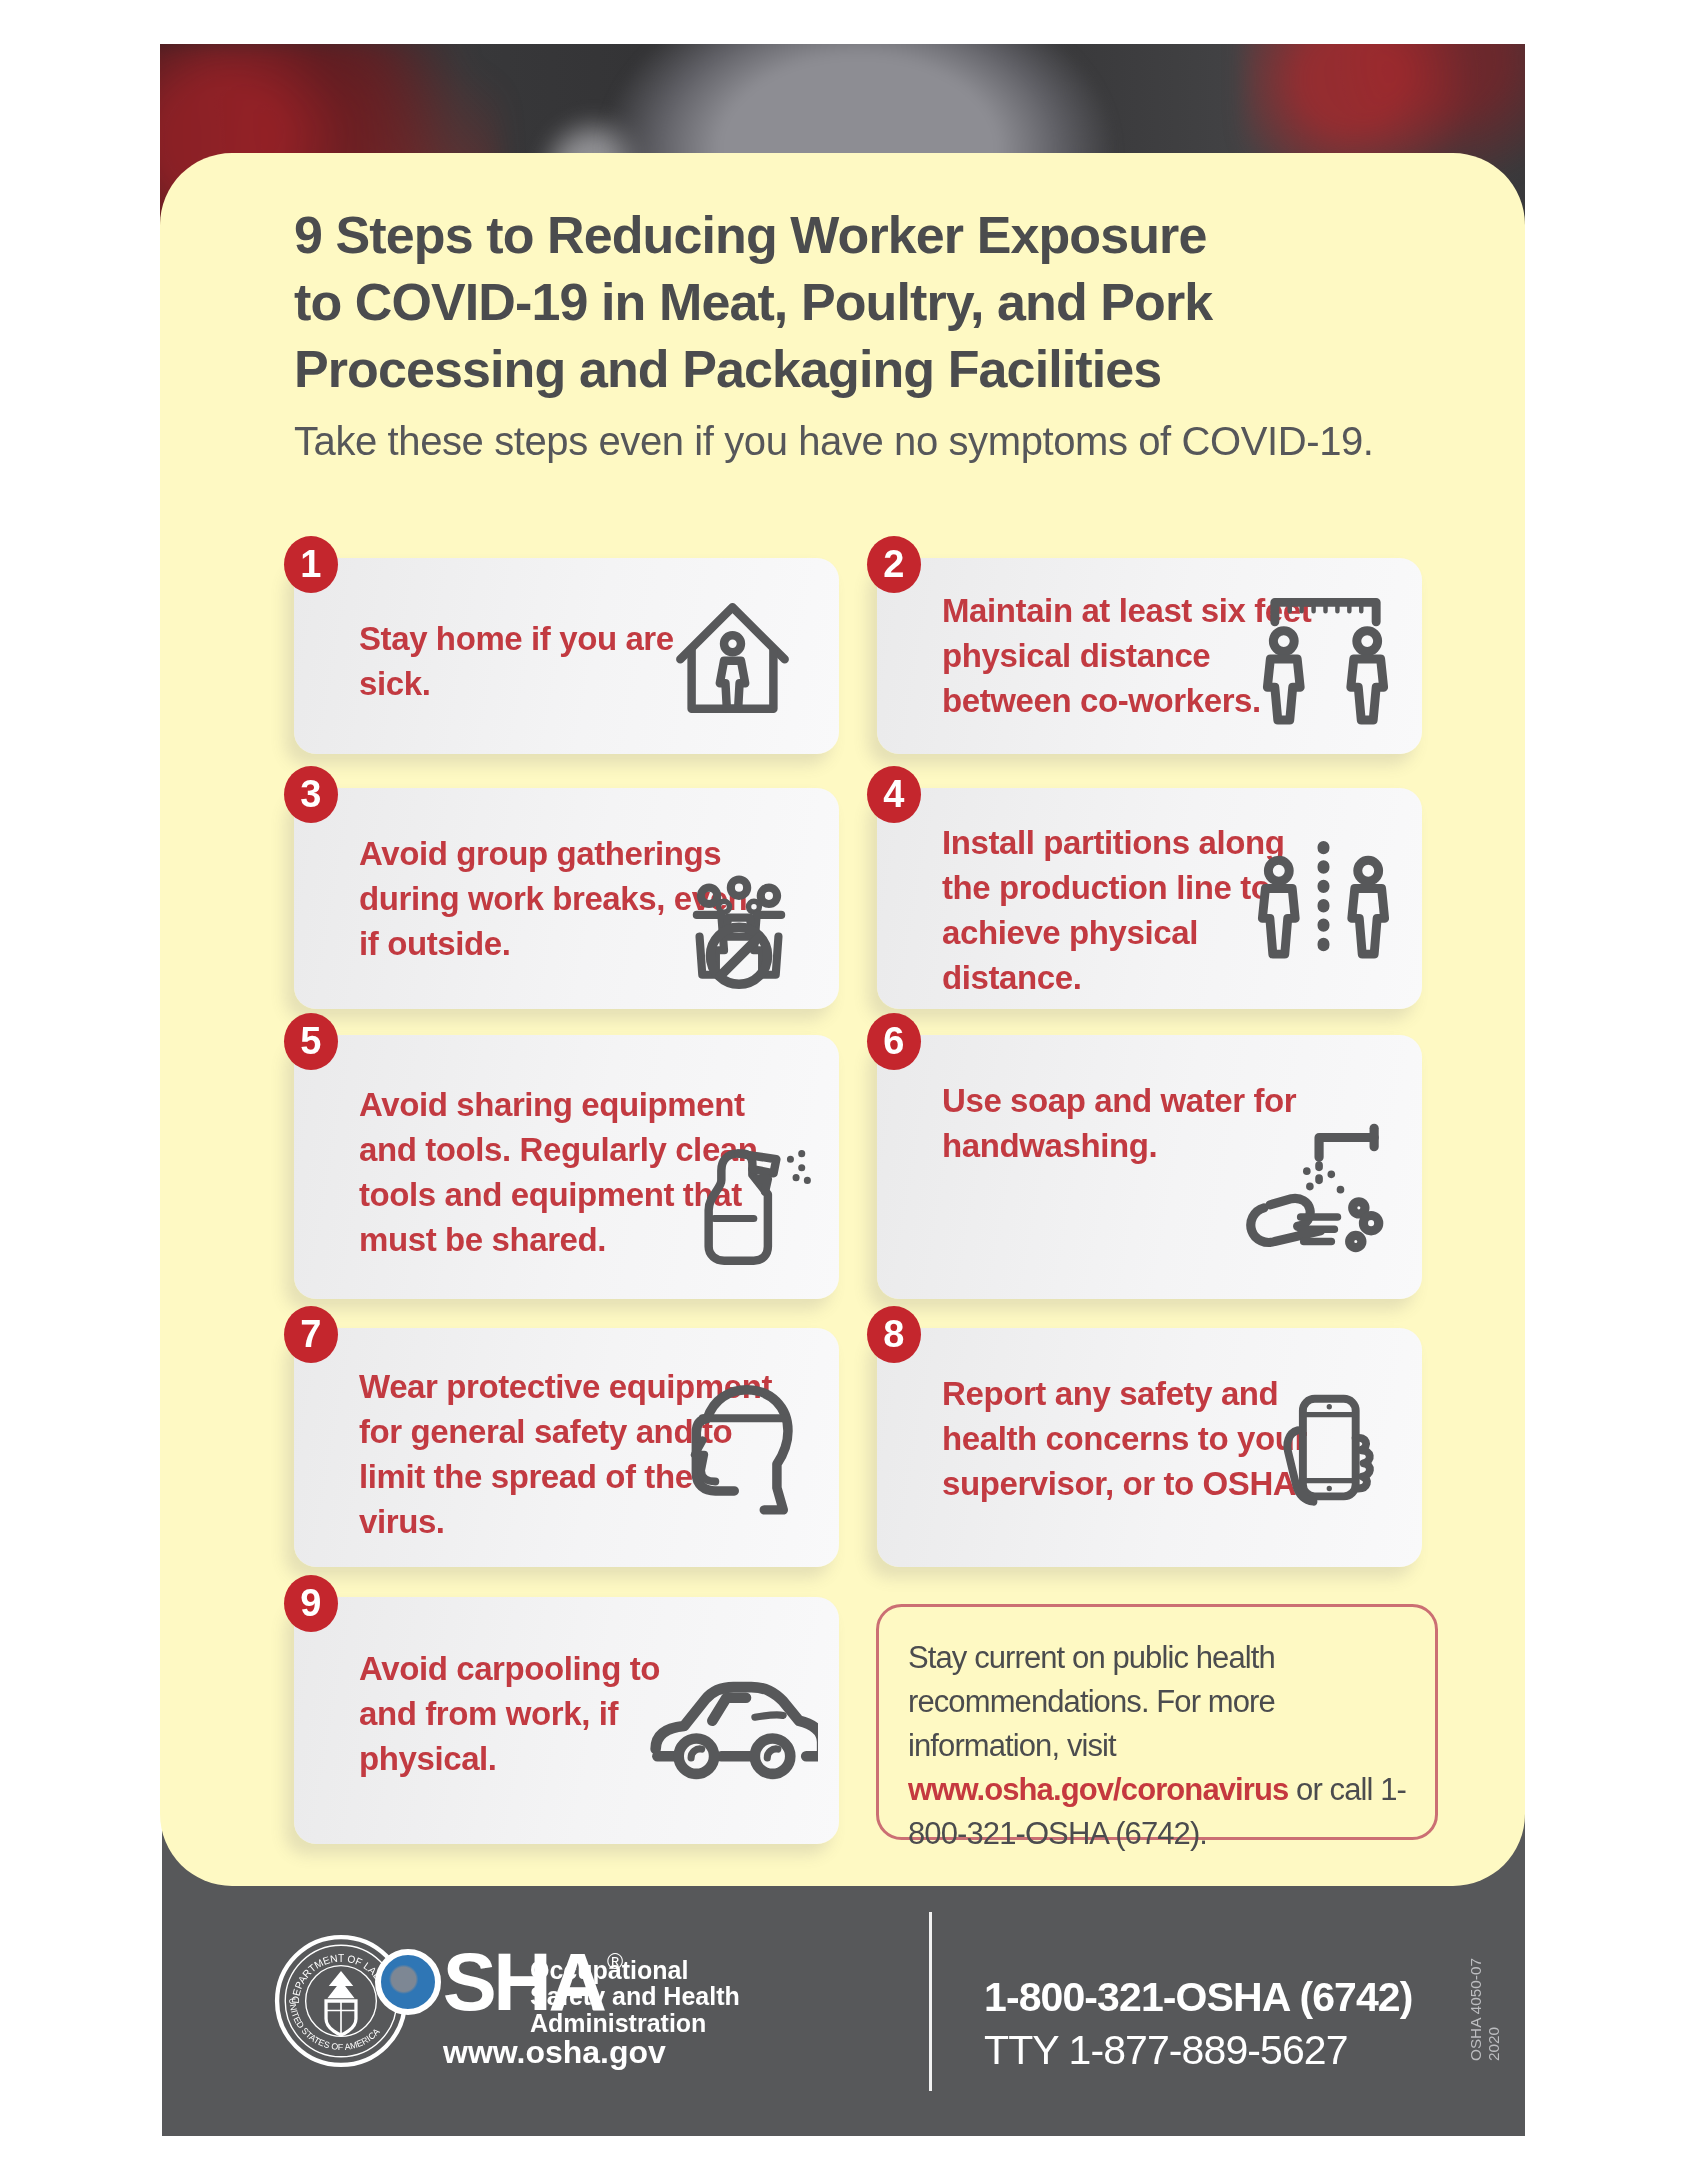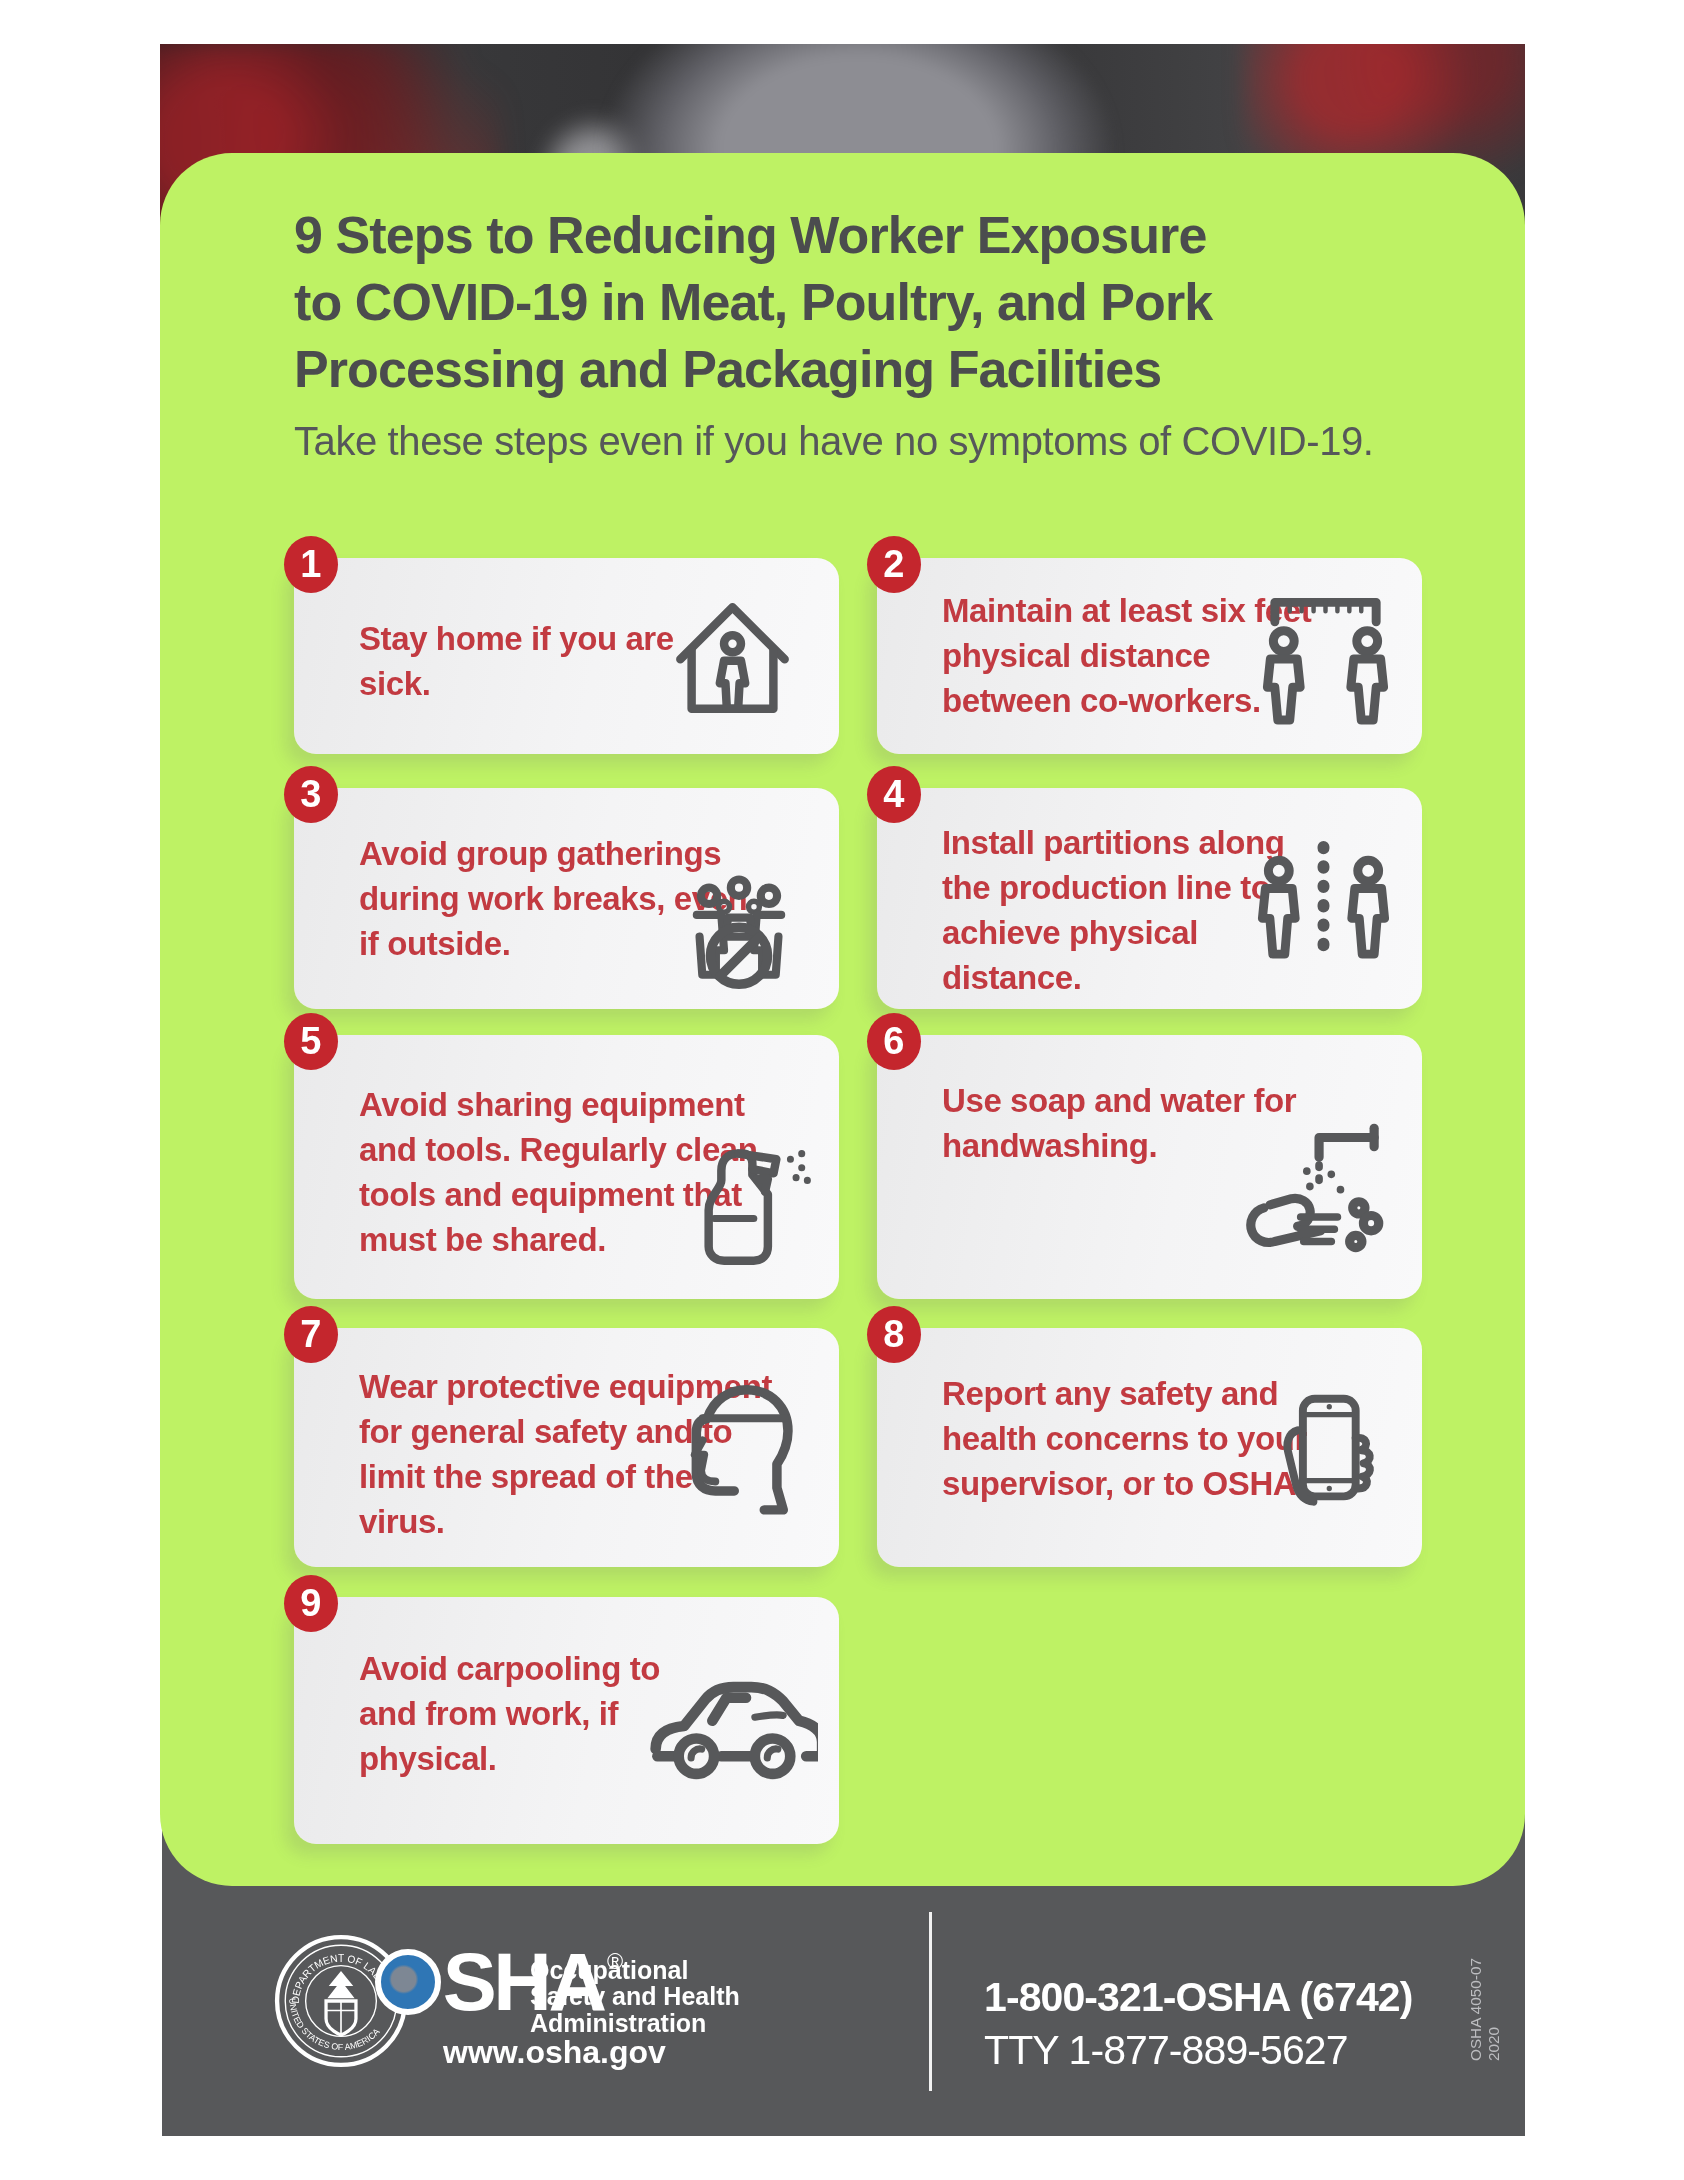--- a/index.html
+++ b/index.html
@@ -47,21 +47,21 @@
     background:radial-gradient(circle,rgba(220,220,225,.55) 0 30%,transparent 65%);filter:blur(8.5px);}
   .dot-faint{position:absolute;left:1239px;top:149px;width:22px;height:22px;border-radius:50%;
     background:rgba(150,40,40,.5);filter:blur(3.4px);}
 
   
   .footer{position:absolute;left:162px;top:1814px;width:1363px;height:322px;
     background:#57585a;z-index:1;color:#fff;}
 
   
   .card-main{position:absolute;left:160px;top:153px;width:1365px;height:1733px;
-    background:#bef264;border-radius:72px;z-index:2;}
+    background:#fef9c3;border-radius:72px;z-index:2;}
 
   .title{position:absolute;left:134px;top:49px;font-size:52px;line-height:67px;
     font-weight:bold;color:#4b4c4e;letter-spacing:-0.9px;}
   .subtitle{position:absolute;left:134px;top:260px;font-size:40px;line-height:56px;
     color:#56575a;letter-spacing:-0.4px;}
 
   
   .step-card{position:absolute;width:545px;border-radius:22px;
     background:linear-gradient(100deg,#eaeaeb 0%,#f4f4f5 55%,#f9f9fa 100%);
     box-shadow:-8.5px 10.2px 15.3px rgba(100,100,110,.16);}
@@ -276,16 +276,19 @@
         <path d="M11 56 h10"></path>
         <circle cx="33" cy="56" r="10"></circle>
         <circle cx="76" cy="56" r="10"></circle>
         <path d="M36 52 a5 5 0 0 0 -6 5" stroke-width="4"></path>
         <path d="M79 52 a5 5 0 0 0 -6 5" stroke-width="4"></path>
         <path d="M42 36 l8 -13 h11"></path>
         <path d="M66 34 c6 -1 12 -2 16 -1" stroke-width="4"></path>
       </svg>
     </div>
 
+    <div class="info-box">
+      <span>Stay current on public health recommendations. For more information, visit </span><span class="info-url">www.osha.gov/coronavirus</span><span> or call 1-800-321-OSHA (6742).</span>
+    </div>
 
   </div>
 </div>
 
 
 </body></html>

